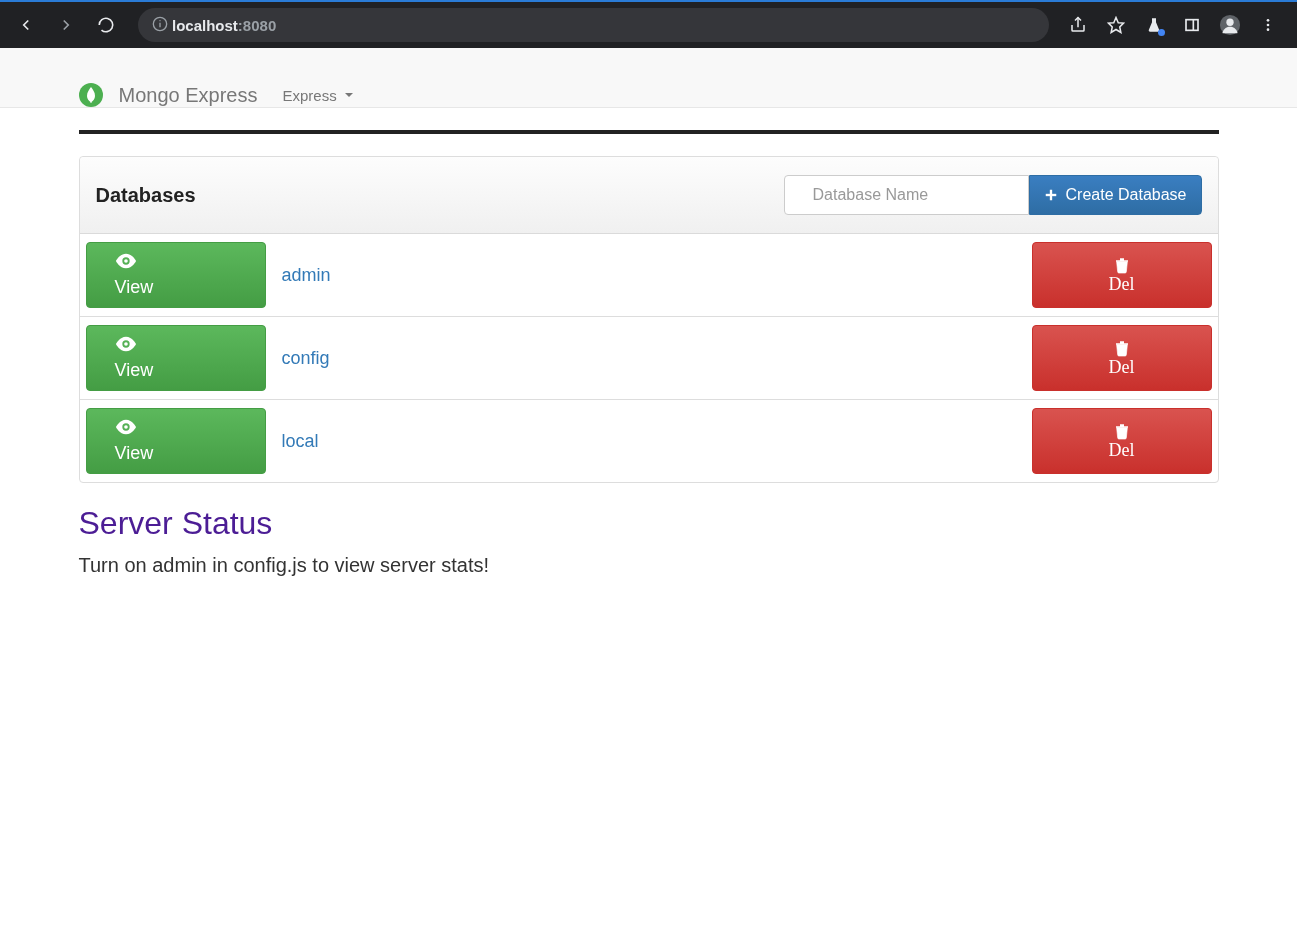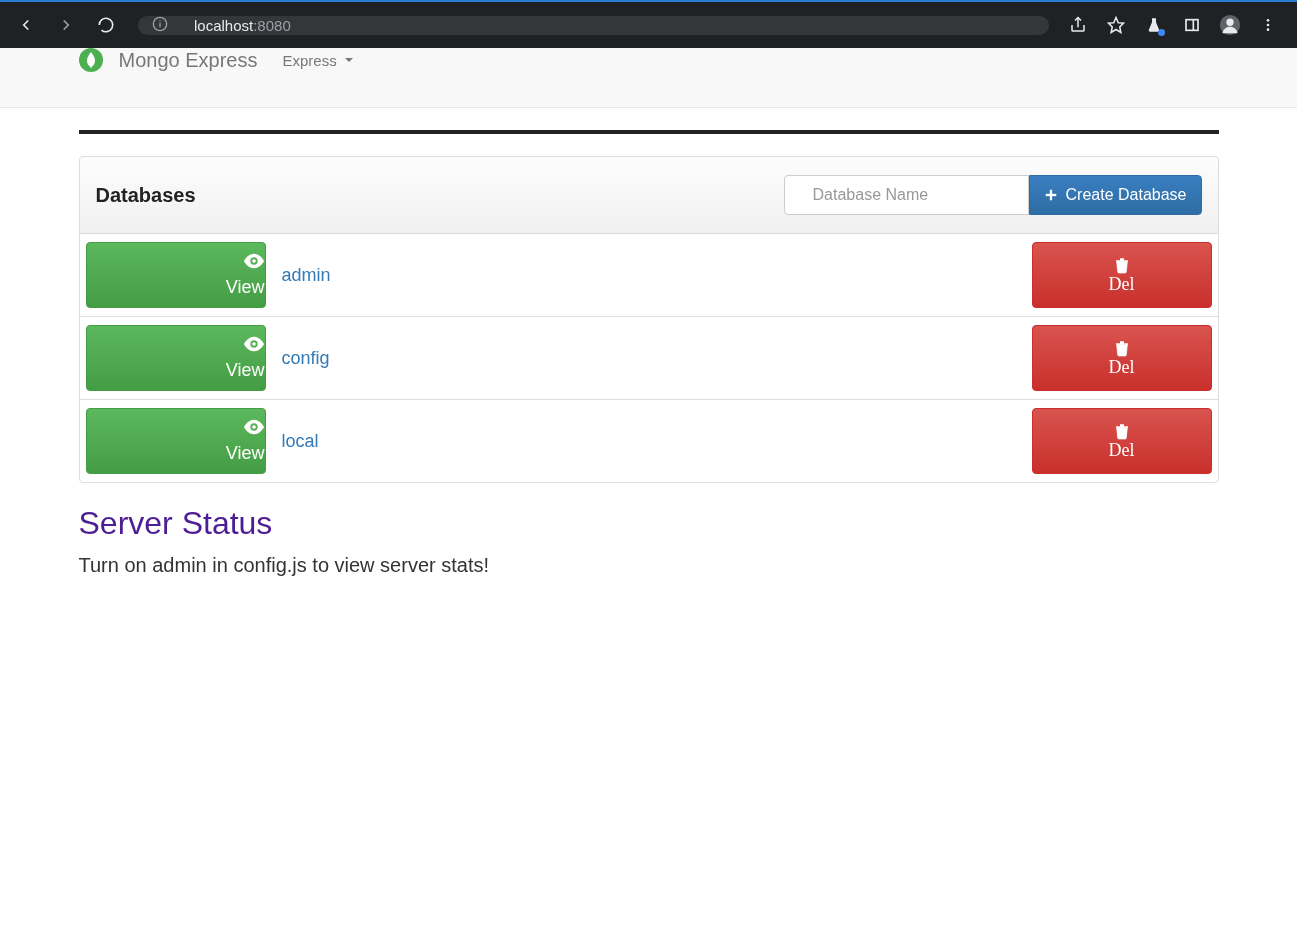--- a/index.html
+++ b/index.html
@@ -2,29 +2,29 @@
 <html><head>
   <meta charset="utf-8">
   <style>
     * { margin: 0; padding: 0; box-sizing: border-box; }
     body { font-family: "Helvetica Neue", Helvetica, Arial, sans-serif; font-size: 14px; color: #333; background: #fff; }
 
     
     .browser-chrome { background: #202124; height: 48px; display: flex; align-items: center; padding: 0 10px; gap: 8px; border-top: 2px solid #2a7bd6; }
     .browser-chrome .nav-btn { width: 32px; height: 32px; display: flex; align-items: center; justify-content: center; color: #9aa0a6; cursor: pointer; border-radius: 50%; }
     .browser-chrome .nav-btn.active { color: #e8eaed; }
-    .browser-chrome .addrbar { flex: 1; background: #35363a; height: 19px; border-radius: 17px; display: flex; align-items: center; padding: 0 14px; gap: 26px; color: #e8eaed; margin: 0 8px; }
+    .browser-chrome .addrbar { flex: 1; background: #35363a; height: 34px; border-radius: 17px; display: flex; align-items: center; padding: 0 14px; gap: 4px; color: #e8eaed; margin: 0 8px; font-weight: bold; }
     .browser-chrome .addrbar .info-icon { color: #9aa0a6; font-size: 14px; }
     .browser-chrome .addrbar .url-host { color: #e8eaed; font-size: 15px; }
     .browser-chrome .addrbar .url-port { color: #9aa0a6; font-size: 15px; }
     .browser-chrome .right-icons { display: flex; align-items: center; gap: 12px; padding-right:6px; }
     .browser-chrome .right-icons .ricon { color: #e8eaed; width: 26px; height:26px; display:flex; align-items:center; justify-content:center; cursor:pointer; }
 
     
-    .navbar { background: #f8f8f8; border-bottom: 1px solid #e7e7e7; min-height: 60px; display:flex; align-items:flex-start; }
+    .navbar { background: #f8f8f8; border-bottom: 1px solid #e7e7e7; min-height: 60px; display:flex; align-items:flex-end; }
     .navbar-inner { width: 1170px; margin: 0 auto; display:flex; align-items:center; padding: 0 15px; }
     .brand-logo { width: 24px; height:24px; border-radius:50%; background:#4CAF50; display:flex; align-items:center; justify-content:center; margin-right:16px; }
     .brand-logo svg { display:block; }
     .brand-text { font-size: 20px; color: #777; margin-right: 25px; }
     .nav-link { color:#777; font-size:15px; display:flex; align-items:center; gap:4px; cursor:pointer; }
     .caret-down { width:0; height:0; border-left:4px solid transparent; border-right:4px solid transparent; border-top:4px solid #777; display:inline-block; margin-left:4px; vertical-align:middle; }
 
     .container { width: 1170px; margin: 0 auto; padding: 0 15px; }
     .top-hr { border: 0; border-top: 4px solid #222; margin-top: 22px; margin-bottom: 22px; }
 
@@ -36,21 +36,21 @@
     .db-input { height: 40px; width: 245px; border: 1px solid #ccc; border-radius: 4px 0 0 4px; padding: 6px 28px; font-size: 16px; color:#555; }
     .db-input::placeholder { color:#999; }
     .btn-create { background: linear-gradient(#3a7ec1,#2e6da4); color:#fff; border:1px solid #2e6da4; border-radius: 0 4px 4px 0; height:40px; padding: 16px 14px; font-size: 16px; display:flex; align-items:center; gap:8px; cursor:pointer; }
 
     .db-table { width:100%; border-collapse: collapse; }
     .db-table tr { border-top: 1px solid #ddd; }
     .db-table tr:first-child { border-top: none; }
     .db-table td { padding: 8px 6px; vertical-align: middle; }
     .td-view { width: 196px; }
     .td-del { width: 196px; text-align:right; }
-    .btn-view { background: linear-gradient(#5cb85c,#449d44); color:#fff; border:1px solid #449d44; border-radius:4px; width: 180px; height: 66px; display:flex; flex-direction:column; align-items:flex-end; justify-content:center; gap:8px; font-size: 18px; cursor:pointer;padding-left:28px; }
+    .btn-view { background: linear-gradient(#5cb85c,#449d44); color:#fff; border:1px solid #449d44; border-radius:4px; width: 180px; height: 66px; display:flex; flex-direction:column; align-items:flex-start; justify-content:center; gap:8px; font-size: 18px; cursor:pointer;padding-left:28px; }
     .btn-del { background: linear-gradient(#d9534f,#c9302c); color:#fff; border:1px solid #c9302c; border-radius:4px; width: 180px; height: 66px; display:flex; flex-direction:column; align-items:center; justify-content:center; gap:0px; font-size:18px; cursor:pointer; margin-left:auto;font-family:Liberation Serif, serif; }
     .db-link { color:#337ab7; font-size: 18px; text-decoration:none; cursor:pointer; }
 
     .section-h2 { font-size: 32px; font-weight: 500; margin-top: 22px; margin-bottom: 12px; color:#4c1d95; }
     .section-p { font-size: 20px; color: #333; margin-bottom: 10px; }
 
     .icon-svg { display:block; }
   </style>
 </head>
 <body>

